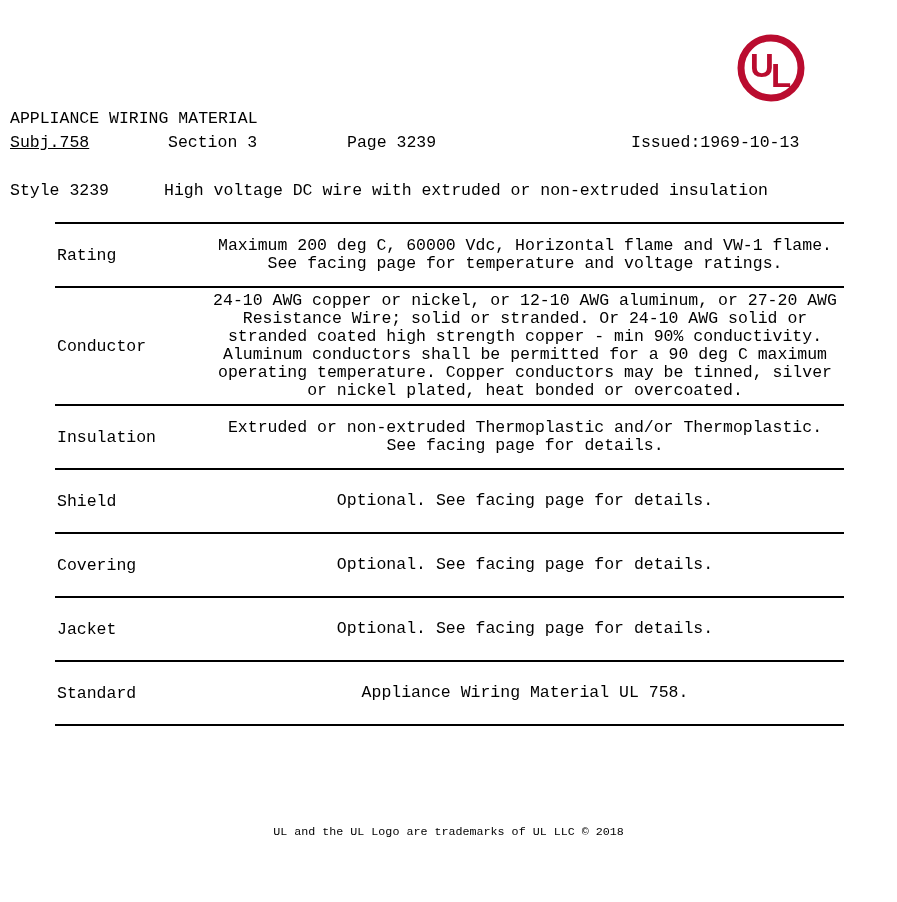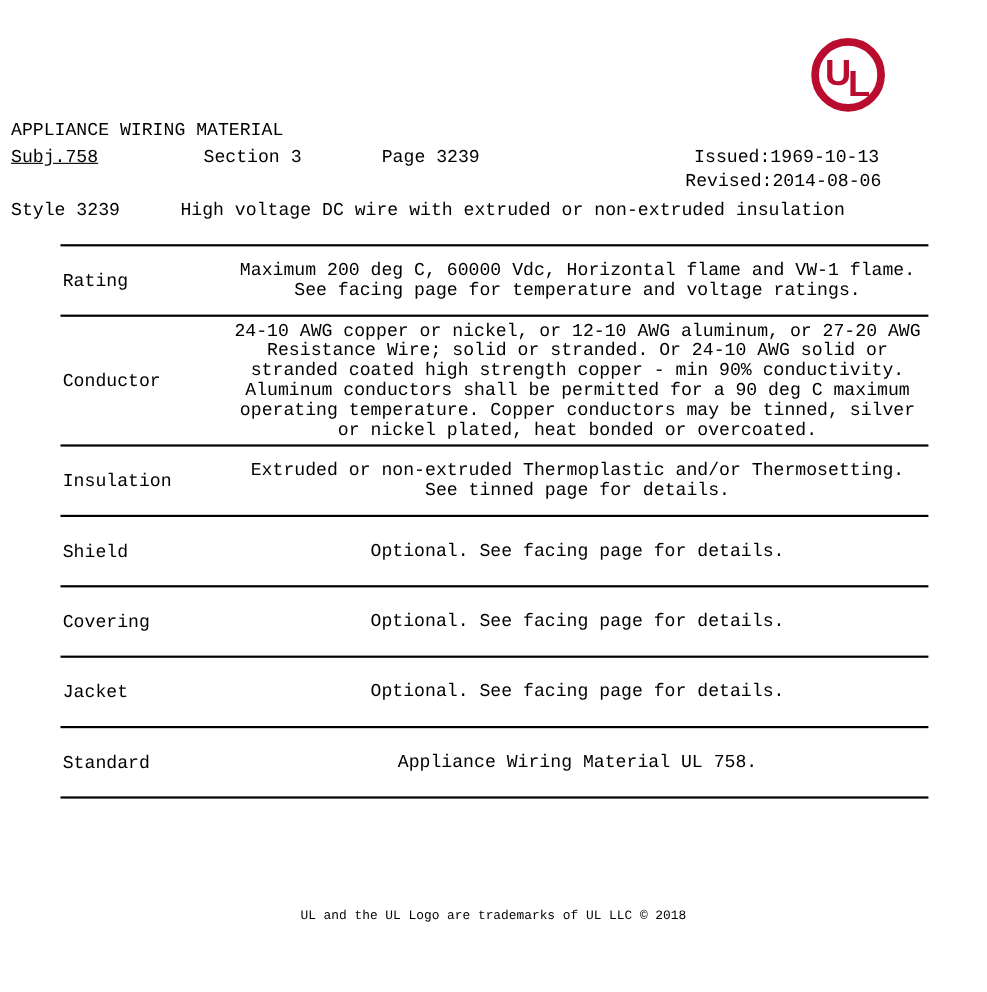--- a/index.html
+++ b/index.html
@@ -12,21 +12,21 @@
     font-family: "Liberation Mono", "DejaVu Sans Mono", monospace;
     font-size: 16.5px;
     color: #000000;
     overflow: hidden;
   }
   .abs { position: absolute; white-space: pre; line-height: 19px; margin-top: 16px; }
 
   
   #title-line      { top: 93px;  left: 10px; }
   #subject         { top: 117px; left: 10px; text-decoration: underline; }
-  #section         { top: 117px; left: 185px; }
+  #section         { top: 117px; left: 168px; }
   #page-no         { top: 117px; left: 347px; }
   #issued          { top: 117px; left: 631px; }
   #revised         { top: 139px; left: 623px; }
   #style-no        { top: 165px; left: 10px; }
   #style-desc      { top: 165px; left: 164px; text-align: center; }
 
   
   #logo { position: absolute; top: 34px; left: 737px; width: 68px; height: 68px; }
 
   
@@ -79,38 +79,37 @@
       <text x="13" y="43" font-family="Liberation Sans, sans-serif" font-weight="bold" font-size="33" fill="#BA0C2F">U</text>
       <text x="34" y="53" font-family="Liberation Sans, sans-serif" font-weight="bold" font-size="33" fill="#BA0C2F">L</text>
     </svg>
   </div>
 
   <div class="abs" id="title-line">APPLIANCE WIRING MATERIAL</div>
   <div class="abs" id="subject">Subj.758</div>
   <div class="abs" id="section">Section 3</div>
   <div class="abs" id="page-no">Page 3239</div>
   <div class="abs" id="issued">Issued:1969-10-13</div>
-  <div class="abs" id="revised">Revised:2014-08-06</div>
   <div class="abs" id="style-no">Style 3239</div>
   <div class="abs" id="style-desc">High voltage DC wire with extruded or non-extruded insulation</div>
 
   <div id="spec-table">
     <div class="t-row">
       <div class="t-label">Rating</div>
       <div class="t-text">Maximum 200 deg C, 60000 Vdc, Horizontal flame and VW-1 flame. See facing page for temperature and voltage ratings.</div>
     </div>
 
     <div class="t-row">
       <div class="t-label">Conductor</div>
       <div class="t-text">24-10 AWG copper or nickel, or 12-10 AWG aluminum, or 27-20 AWG Resistance Wire; solid or stranded. Or 24-10 AWG solid or stranded coated high strength copper - min 90% conductivity. Aluminum conductors shall be permitted for a 90 deg C maximum operating temperature. Copper conductors may be tinned, silver or nickel plated, heat bonded or overcoated.</div>
     </div>
 
     <div class="t-row">
       <div class="t-label">Insulation</div>
-      <div class="t-text">Extruded or non-extruded Thermoplastic and/or Thermosetting. See tinned page for details.</div>
+      <div class="t-text">Extruded or non-extruded Thermoplastic and/or Thermoplastic. See facing page for details.</div>
     </div>
 
     <div class="t-row">
       <div class="t-label">Shield</div>
       <div class="t-text">Optional. See facing page for details.</div>
     </div>
 
     <div class="t-row">
       <div class="t-label">Covering</div>
       <div class="t-text">Optional. See facing page for details.</div>

